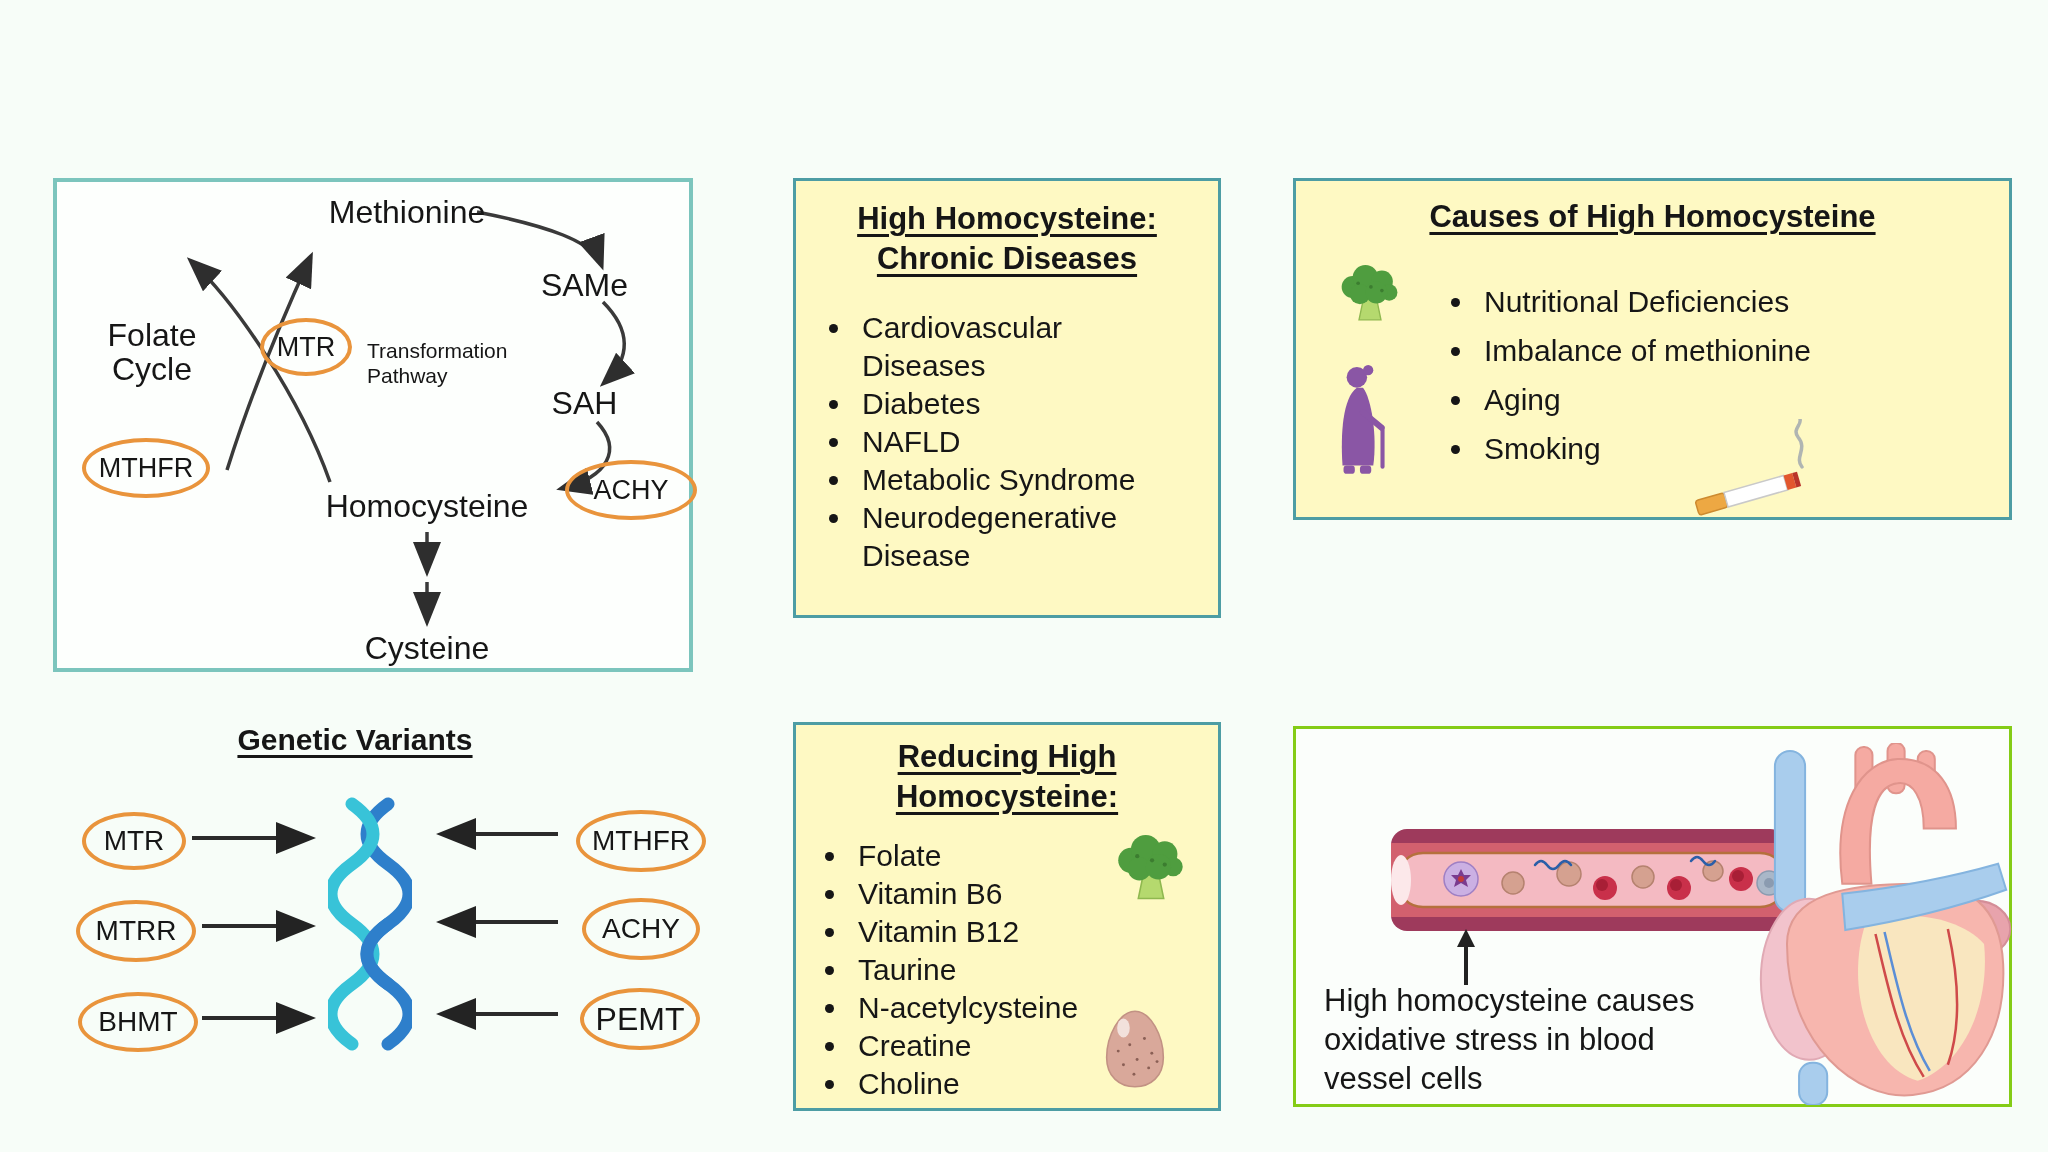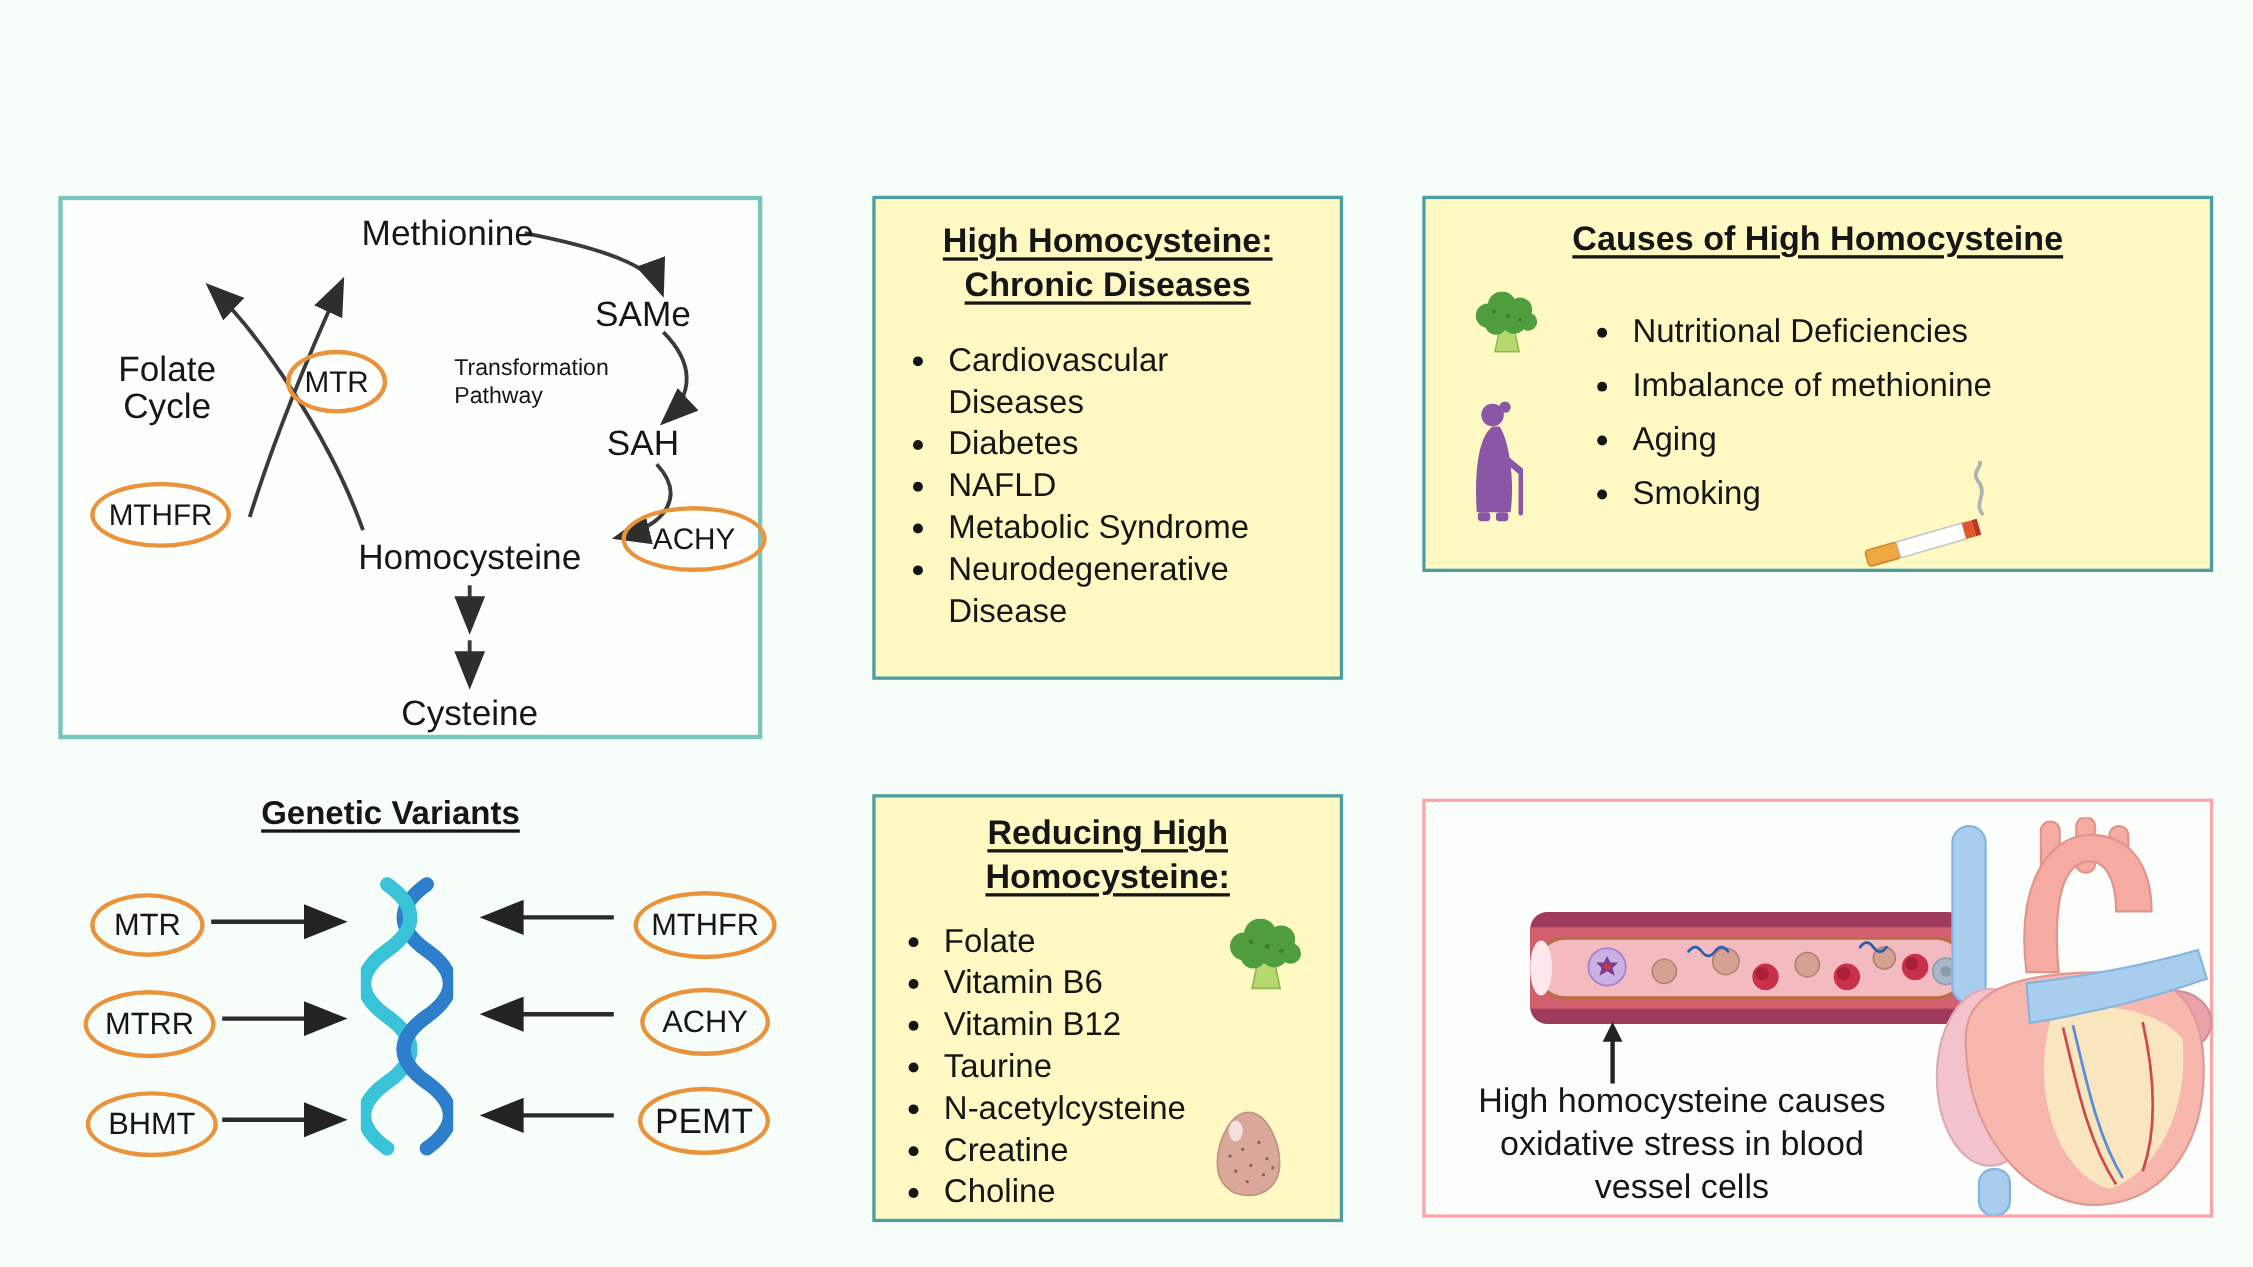--- a/index.html
+++ b/index.html
@@ -6,21 +6,21 @@
   body{font-family:"Liberation Sans",sans-serif;color:#161616;}
   #canvas{position:relative;width:2048px;height:1152px;background:#f7fdf8;overflow:hidden;}
   .abs{position:absolute;}
   
   .header{left:0;top:0;width:2048px;height:123px;background:#c2edea;display:flex;align-items:center;justify-content:center;}
   .main-title{font-size:56px;font-weight:bold;letter-spacing:-1px;}
   
   .panel{position:absolute;box-sizing:border-box;}
   .panel-white{background:#fdfffd;border:4px solid #7cc5bd;}
   .panel-teal{background:#fef9c3;border:3px solid #4d9da4;}
-  .panel-light{background:#fbfefb;border:3px solid #fca5a5;text-align:center;}
+  .panel-light{background:#fbfefb;border:3px solid #84cc16;}
   .preline{white-space:pre-line;}
   .ctr{text-align:center;}
   .u{text-decoration:underline;text-underline-offset:5px;}
   
   .node{position:absolute;font-size:32px;}
   .small-label{position:absolute;font-size:21px;line-height:25px;}
   .pill{position:absolute;border:4px solid #e9943c;border-radius:50%;display:flex;align-items:center;justify-content:center;font-size:27px;background:transparent;}
   
   ul.blist{margin:0;padding-left:30px;list-style:disc;}
   ul.blist li{padding-left:8px;}
@@ -59,21 +59,21 @@
         <path d="M 540,240 C 566,268 550,295 506,306" marker-end="url(#ah)"></path>
         <path d="M 370,350 L 370,388" marker-end="url(#ah)"></path>
         <path d="M 370,400 L 370,438" marker-end="url(#ah)"></path>
       </g>
     </svg>
     <div class="node ctr" style="left:240px;top:12px;width:220px;">Methionine</div>
     <div class="node ctr" style="left:480px;top:85px;width:95px;">SAMe</div>
     <div class="node ctr" style="left:480px;top:203px;width:95px;">SAH</div>
     <div class="node ctr preline" style="left:40px;top:136px;width:110px;line-height:34px;">Folate
 Cycle</div>
-    <div class="small-label preline" style="left:310px;top:140px;margin-left:46px;">Transformation
+    <div class="small-label preline" style="left:310px;top:156px;">Transformation
 Pathway</div>
     <div class="pill" style="left:203px;top:136px;width:84px;height:50px;">
       <span>MTR</span>
     </div>
     <div class="pill" style="left:25px;top:256px;width:120px;height:52px;">
       <span>MTHFR</span>
     </div>
     <div class="pill" style="left:508px;top:278px;width:124px;height:52px;">
       <span>ACHY</span>
     </div>

